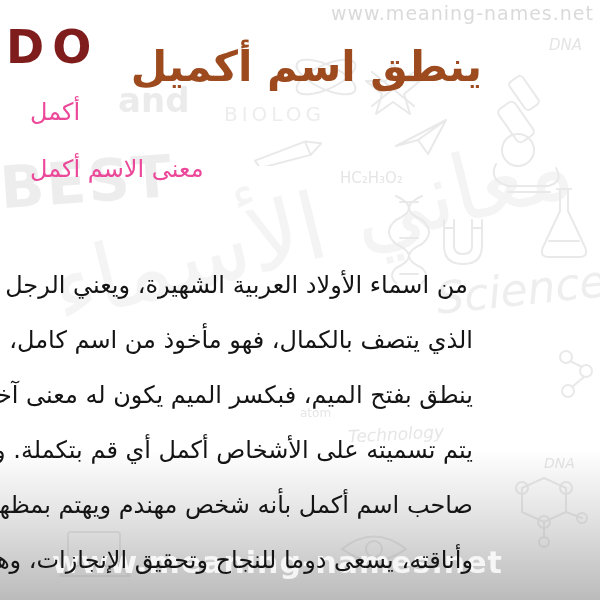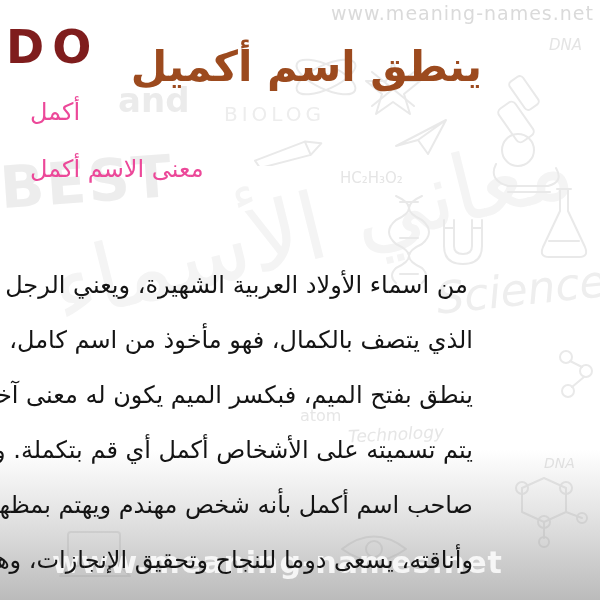--- a/index.html
+++ b/index.html
@@ -10,21 +10,21 @@
   .doodles{position:absolute;inset:0;z-index:0;}
   .doodle-text{position:absolute;color:#e9e9e9;white-space:nowrap;user-select:none;}
   .d-do{left:6px;top:20px;font-size:46px;font-weight:700;letter-spacing:8px;color:#7f1d1d;}
   .d-best{left:0px;top:148px;font-size:58px;font-weight:700;letter-spacing:2px;color:#ededed;transform:rotate(-4deg);}
   .d-and{left:118px;top:80px;font-size:34px;font-weight:700;color:#ebebeb;}
   .d-biology{left:224px;top:102px;font-size:20px;letter-spacing:4px;color:#ededed;}
   .d-science{left:436px;top:264px;font-size:44px;font-style:italic;color:#eeeeee;transform:rotate(-6deg);}
   .d-dna-top{left:549px;top:36px;font-size:15px;font-style:italic;color:#e4e4e4;}
   .d-dna-bottom{left:544px;top:455px;font-size:14px;font-style:italic;color:#e4e4e4;}
   .d-tech{left:348px;top:424px;font-size:17px;font-style:italic;color:#e6e6e6;transform:rotate(-3deg);}
-  .d-atom{left:300px;top:406px;font-size:16px;color:#e6e6e6;text-align:right;}
+  .d-atom{left:300px;top:406px;font-size:12px;color:#e6e6e6;text-align:right;}
   .d-formula{left:340px;top:162px;font-size:15px;color:#e5e5e5;margin-top:7px;}
   .d-arabic{left:40px;top:240px;font-size:92px;color:#f4f4f4;direction:rtl;transform:rotate(-14deg);transform-origin:left top;}
   .doodle-svg{position:absolute;}
   .doodle-svg *{stroke:#e9e9e9;fill:none;stroke-width:2;stroke-linecap:round;stroke-linejoin:round;}
 
   
   .wm-top{position:absolute;top:2px;right:6px;z-index:1;font-size:19px;letter-spacing:1px;color:#dadada;}
   .wm-bottom{position:absolute;left:52px;bottom:20px;z-index:3;font-size:30px;font-weight:700;letter-spacing:1px;color:rgba(255,255,255,0.82);}
 
   

